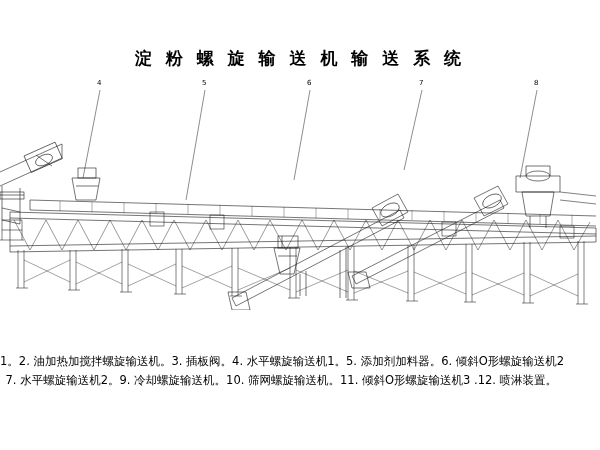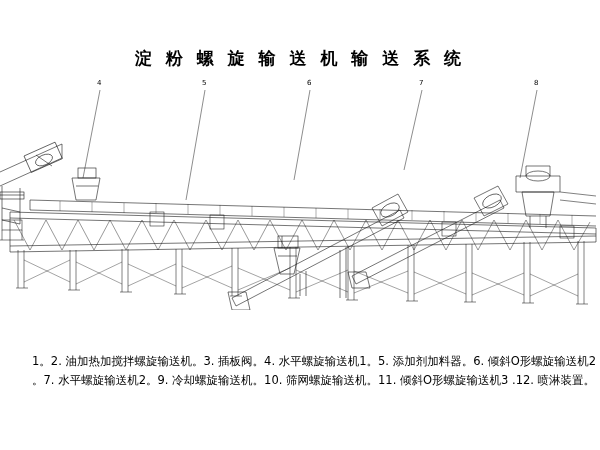--- a/index.html
+++ b/index.html
@@ -47,21 +47,20 @@
     top: 352px;
     width: 600px;
     font-size: 11.5px;
     line-height: 19px;
     color: #000;
     font-family: "DejaVu Sans", sans-serif;
     letter-spacing: 0px;
   }
   .caption div {
     white-space: nowrap;
-    margin-left: 32px;
   }
   .cap-line2 {
     margin-left: -6px;
   }
   svg text.leader-num {
     font-family: "DejaVu Sans", sans-serif;
     font-size: 7px;
     fill: #000;
   }
 </style>

